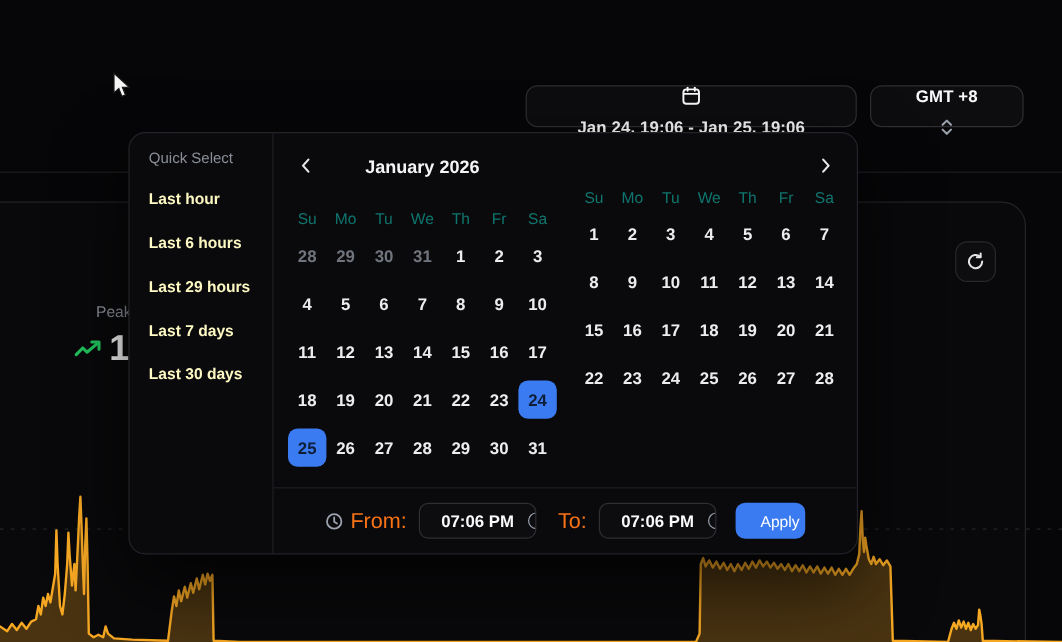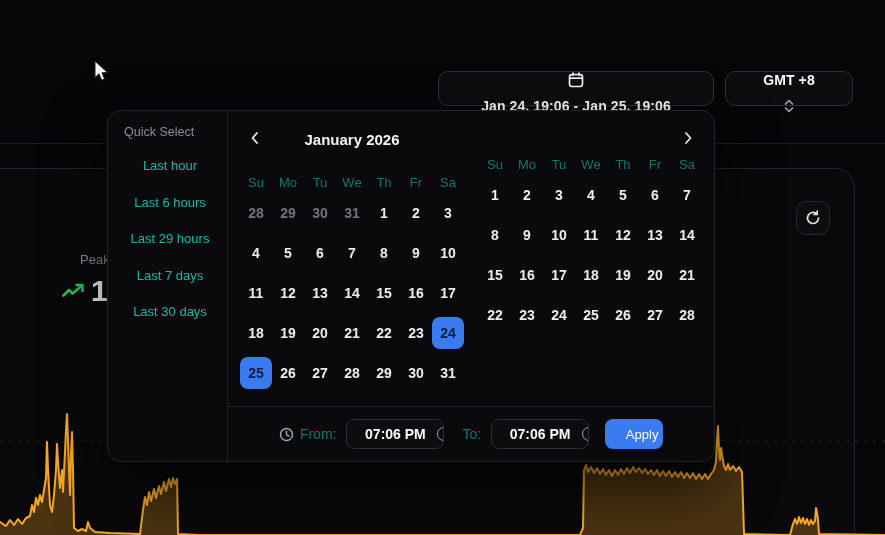--- a/index.html
+++ b/index.html
@@ -45,21 +45,21 @@
 
   
   .popup {
     position:absolute; left:107px; top:110px; width:608px; height:352px;
     background:#0a0a0d; border:1px solid #232329; border-radius:14px;
     box-shadow:0 24px 60px rgba(0,0,0,.65);
     display:flex; z-index:10; overflow:hidden;
   }
   .qs-col { width:120px; border-right:1px solid #1f1f24; padding:14px 11px 0 16px; }
   .qs-title { font-size:12.5px; color:#8a8f98; margin-bottom:20px; }
-  .qs-item { font-size:13px; font-weight:400; color:#14b8a6; margin-bottom:23px; cursor:pointer; line-height:13.5px;text-align:center; }
+  .qs-item { font-size:13px; font-weight:700; color:#fef9c3; margin-bottom:23px; cursor:pointer; line-height:13.5px; }
 
   .cal-wrap { flex:1; display:flex; flex-direction:column; position:relative; }
   .cal-area { position:relative; flex:1; }
 
   .chev-btn {
     position:absolute; top:13px; width:28px; height:28px;
     display:flex; align-items:center; justify-content:center;
     background:transparent; border:none; border-radius:8px; cursor:pointer;
   }
   .chev-left { left:13px; } .chev-right { left:446px; }
@@ -74,21 +74,21 @@
     width:32px; height:32px; line-height:32px; text-align:center;
     font-size:14px; font-weight:700; color:#ededf0; border-radius:8px; cursor:pointer;
   }
   .day.out { color:#70757d; }
   .day.sel { background:var(--accent,#3b7bf1); color:#0e1e38; }
 
   .popup-footer {
     height:55px; border-top:1px solid #1f1f24;
     display:flex; align-items:center; justify-content:center;
   }
-  .f-label { font-size:14px; color:#0f766e; }
+  .f-label { font-size:18px; color:#f97316; }
   .time-input {
     position:relative; width:98px; height:30px; margin:0 0 0 10px;
     background:#0d0d10; border:1px solid #2e2e33; border-radius:8px;
     display:flex; align-items:center; justify-content:center;
     font-size:14px; font-weight:700; color:#fafafa; overflow:hidden; cursor:text;
   }
   .clock-clip {
     position:absolute; right:-8px; top:50%; margin-top:-7px;
     width:14px; height:14px; border:1.5px solid #9ca3af; border-radius:50%;
   }

